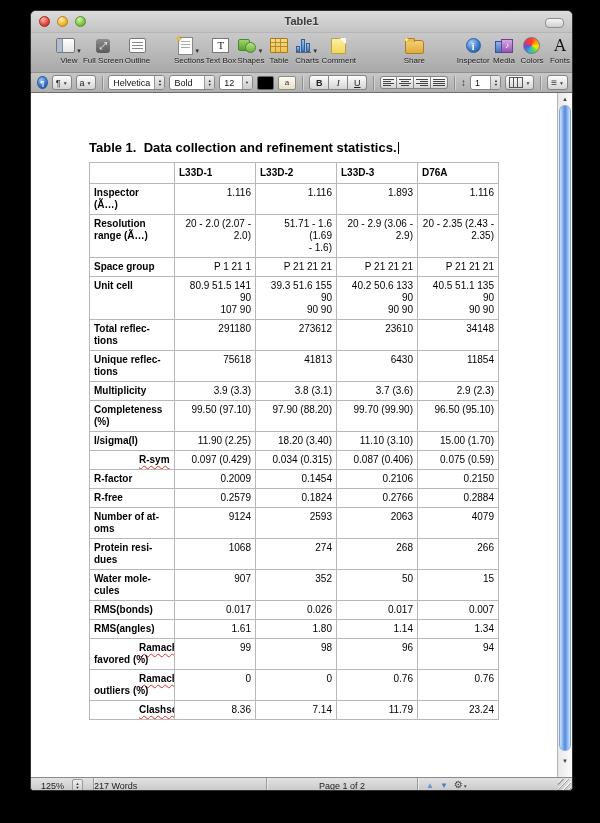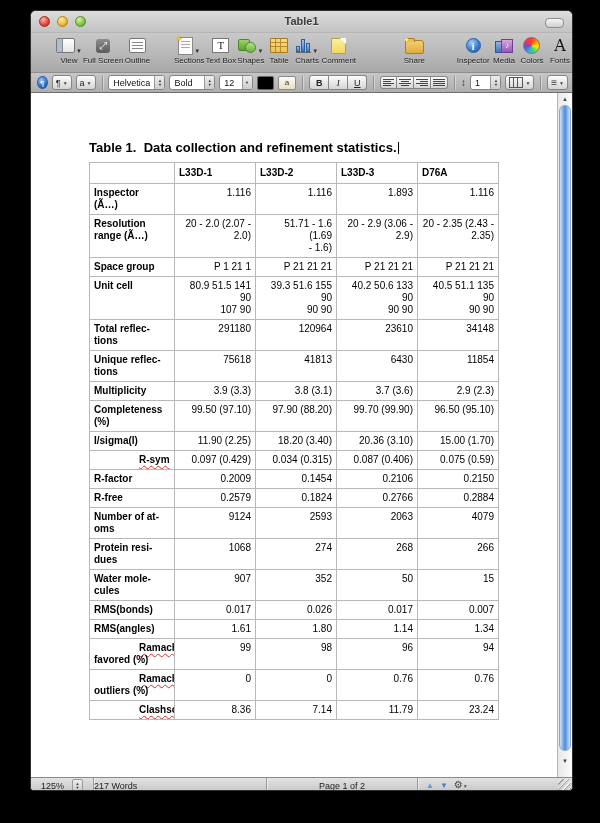--- a/index.html
+++ b/index.html
@@ -397,21 +397,21 @@
 90 90</td>
               <td>40.2 50.6 133 90
 90 90</td>
               <td>40.5 51.1 135 90
 90 90</td>
             </tr>
             <tr>
               <th class="rl">Total reflec-
 tions</th>
               <td>291180</td>
-              <td>120964</td>
+              <td>273612</td>
               <td>23610</td>
               <td>34148</td>
             </tr>
             <tr>
               <th class="rl">Unique reflec-
 tions</th>
               <td>75618</td>
               <td>41813</td>
               <td>6430</td>
               <td>11854</td>
@@ -428,21 +428,21 @@
 (%)</th>
               <td>99.50 (97.10)</td>
               <td>97.90 (88.20)</td>
               <td>99.70 (99.90)</td>
               <td>96.50 (95.10)</td>
             </tr>
             <tr>
               <th class="rl">I/sigma(I)</th>
               <td>11.90 (2.25)</td>
               <td>18.20 (3.40)</td>
-              <td>20.36 (3.10)</td>
+              <td>11.10 (3.10)</td>
               <td>15.00 (1.70)</td>
             </tr>
             <tr>
               <th class="rl"><span class="sp">R-sym</span></th>
               <td>0.097 (0.429)</td>
               <td>0.034 (0.315)</td>
               <td>0.087 (0.406)</td>
               <td>0.075 (0.59)</td>
             </tr>
             <tr>

